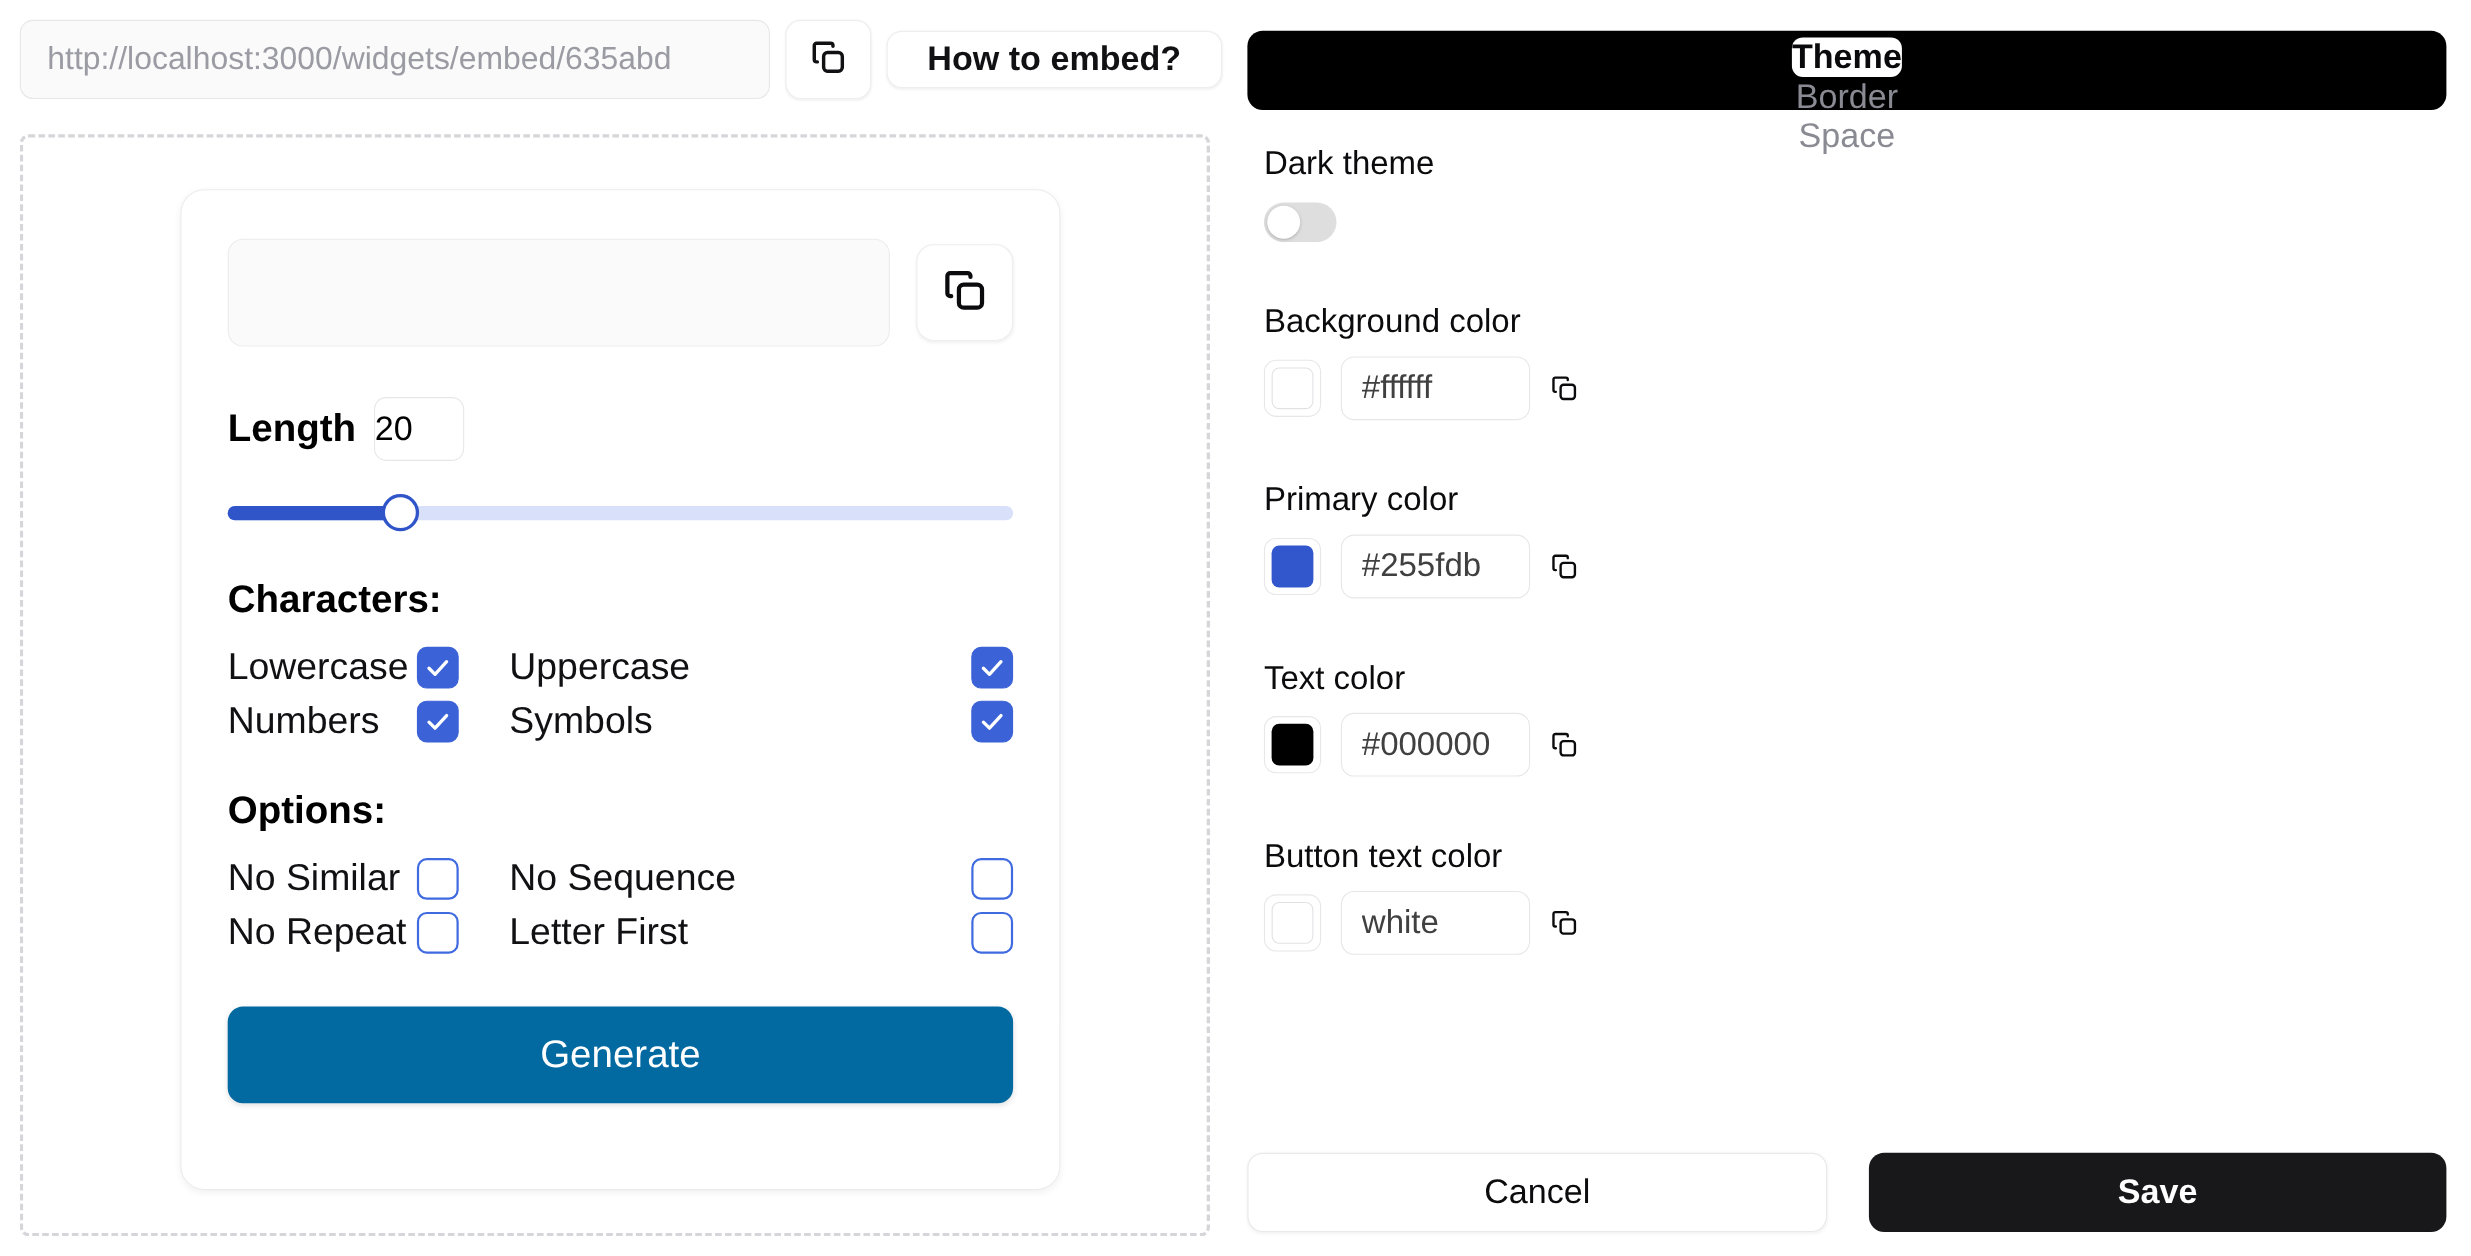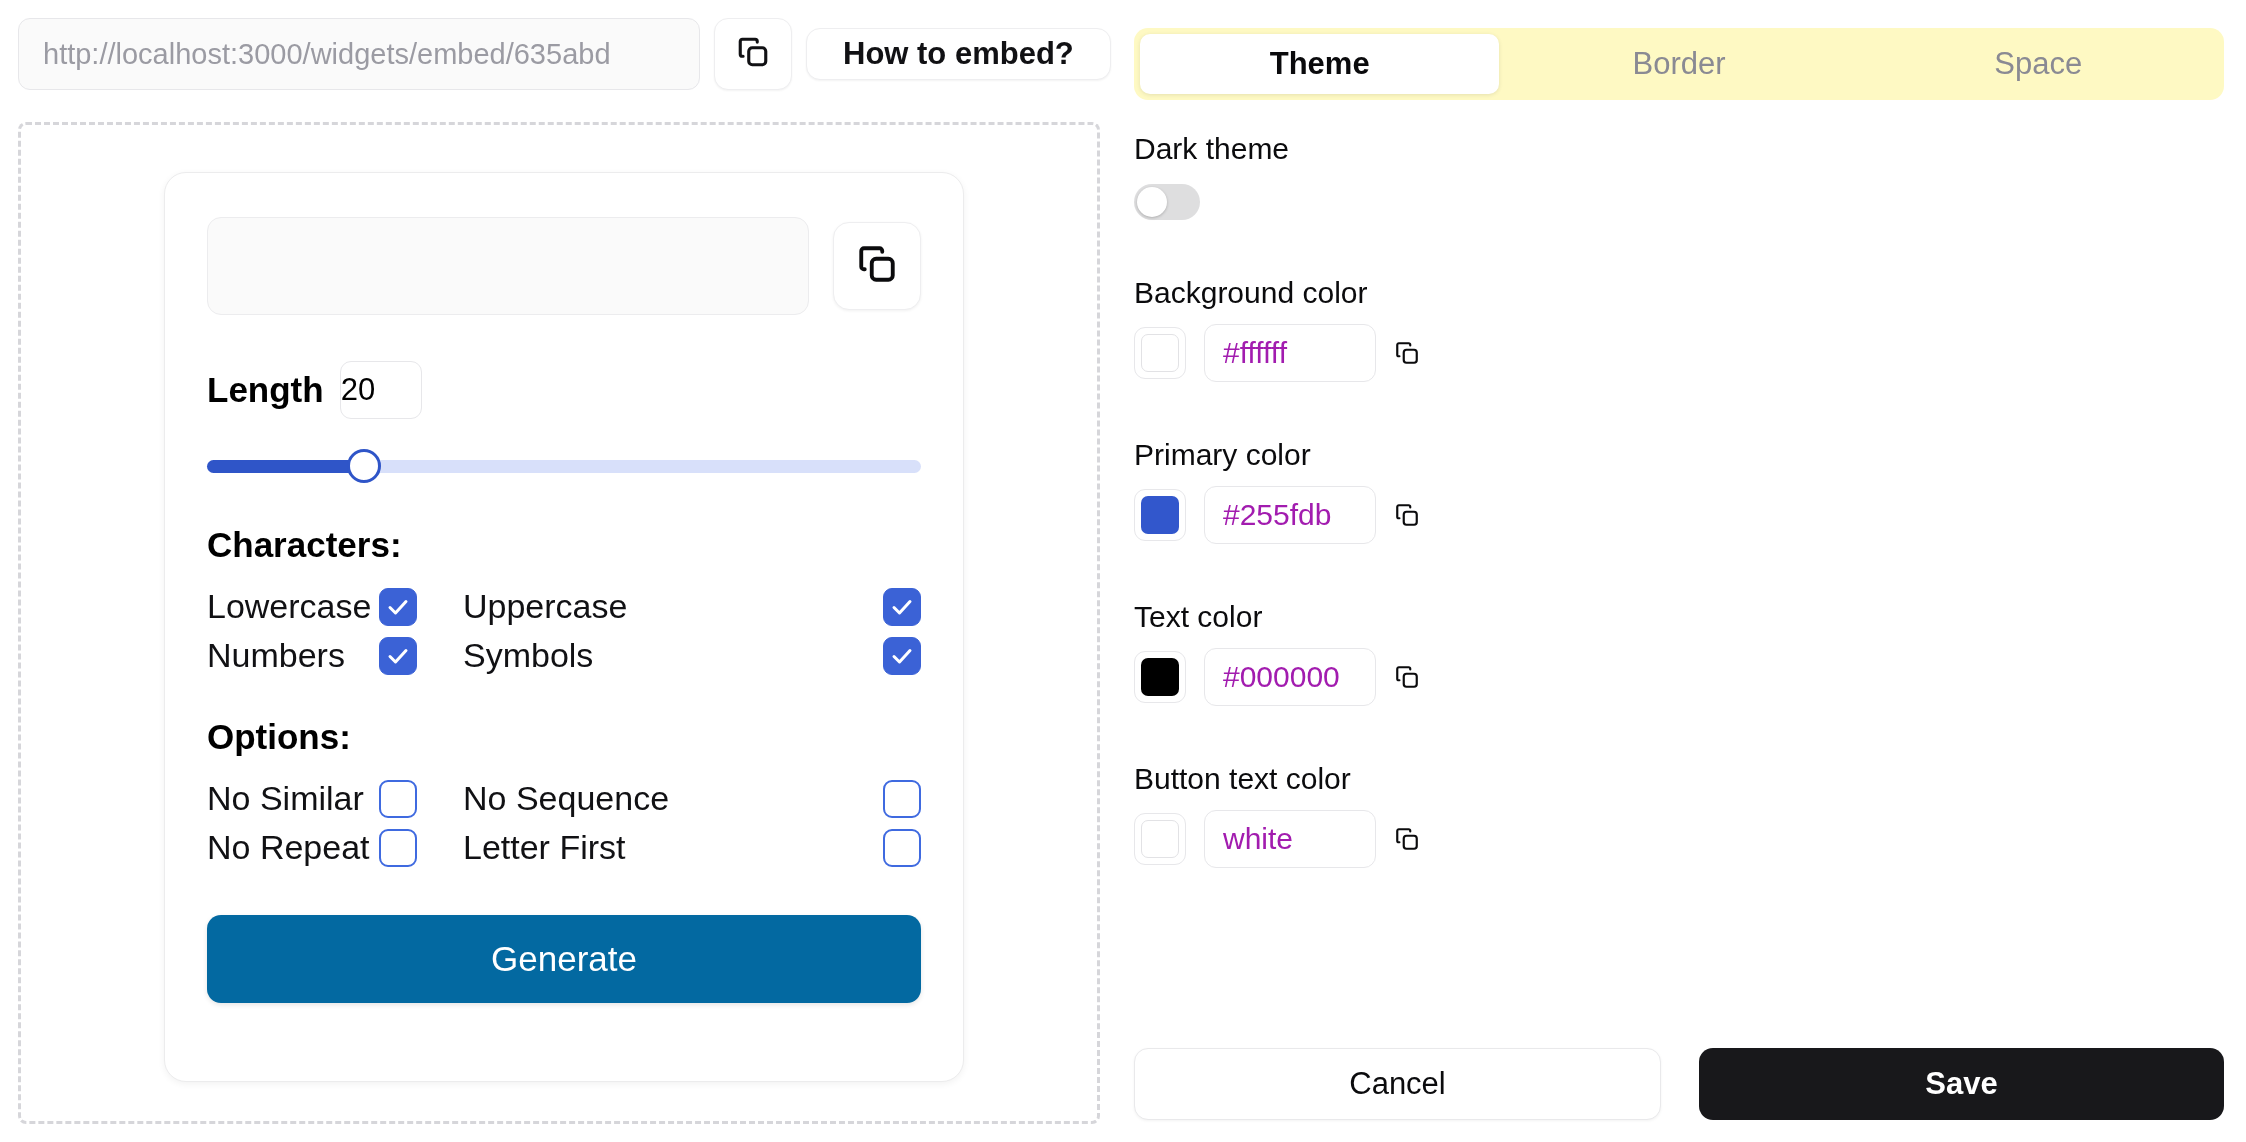--- a/index.html
+++ b/index.html
@@ -134,34 +134,34 @@
     font-size: 35px; cursor: pointer;
     box-shadow: 0 2px 5px rgba(0,0,0,0.10);
   }
 
   
   .right-pane { position: relative; width: 1126px; height: 1142px; flex: none; }
 
   .tabbar {
     position: absolute; left: 14px; top: 28px;
     width: 1090px; height: 72px;
-    background: #fef9c3; border-radius: 14px;
-    display: flex; align-items: center; padding: 6px;
+    background: #000000; border-radius: 14px;
+    display: flex; align-items: center; padding: 6px; flex-direction: column;
   }
   .tab {
     flex: 1; height: 60px; border-radius: 10px;
     display: flex; align-items: center; justify-content: center;
     font-size: 31px; color: #8a8a93; cursor: pointer;
   }
   .tab.active {
     background: #ffffff; color: #0a0a0c; font-weight: bold;
     box-shadow: 0 1px 4px rgba(0,0,0,0.10);
   }
 
-  .settings { position: absolute; left: 14px; top: 132px; width: 1090px; }
+  .settings { position: absolute; left: 29px; top: 132px; width: 1090px; }
   .field-label { font-size: 30px; color: #0b0b0d; }
 
   .toggle {
     margin-top: 18px;
     width: 66px; height: 36px; border-radius: 18px;
     background: #dededf; position: relative; cursor: pointer;
   }
   .toggle-knob {
     position: absolute; left: 3px; top: 3px;
     width: 30px; height: 30px; border-radius: 50%;
@@ -176,21 +176,21 @@
     background: #fff; display: flex; align-items: center; justify-content: center;
     cursor: pointer; flex: none;
   }
   .swatch { width: 38px; height: 38px; border-radius: 7px; }
   .swatch.outline { border: 1px solid #e2e2e5; }
   .color-input {
     width: 172px; height: 58px;
     border: 1px solid #e7e7ea; border-radius: 12px;
     background: #fff;
     font-family: "Liberation Sans", sans-serif;
-    font-size: 30px; color: #a21caf;
+    font-size: 30px; color: #404040;
     padding: 0 18px; outline: none;
   }
   .copy-sm { cursor: pointer; display: flex; align-items: center; }
 
   .footer {
     position: absolute; left: 14px; bottom: 22px; width: 1090px;
     display: flex; gap: 38px;
   }
   .btn-cancel {
     flex: 1; height: 72px;

